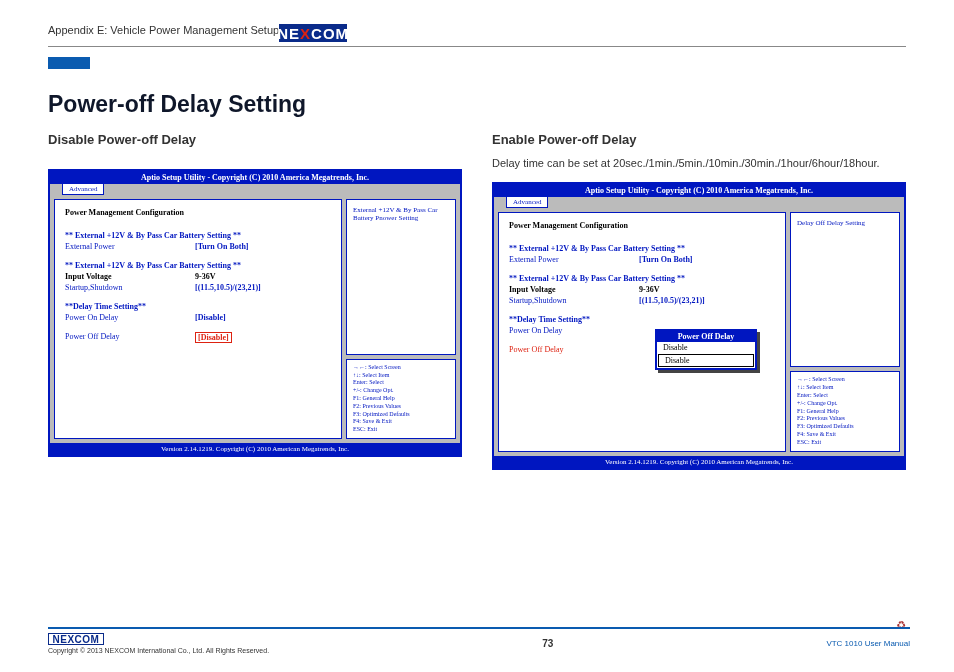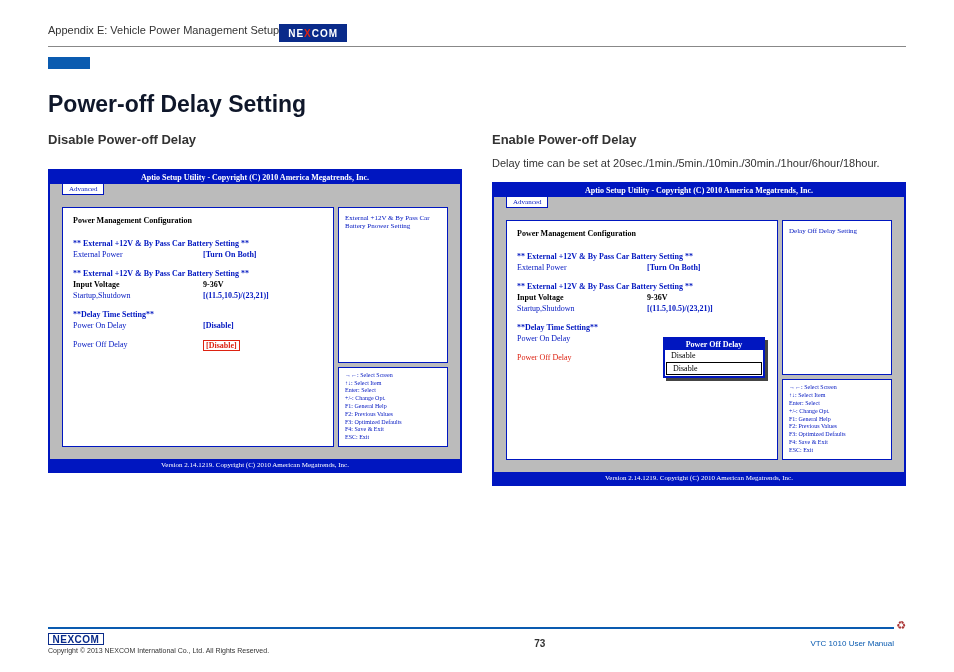--- a/index.html
+++ b/index.html
@@ -17,21 +17,21 @@
       border-bottom: 1px solid #888;
       padding-bottom: 4px;
       margin-bottom: 8px;
     }
     .header-title { font-size: 11px; color: #333; }
     .logo {
       width: 68px; height: 18px;
       background: #0a2b8a;
       color: #fff;
       font-weight: bold;
-      font-size: 10px;
+      font-size: 15px;
       display: flex;
       align-items: center;
       justify-content: center;
       letter-spacing: 1px;
     }
     .logo .x { color: #d21; }
     .tab-bar { margin-bottom: 18px; }
     .tab { display: inline-block; width: 42px; height: 12px; background: #0a5bb0; }
     .page-title { font-size: 23px; font-weight: bold; color: #0f172a; margin-bottom: 14px; }
     .columns { display: flex; gap: 30px; }
@@ -56,21 +56,21 @@
       background: #bbb; padding: 0 12px;
       display: flex;
     }
     .bios-tab {
       border: 1px solid #0016c0; border-top: none;
       background: #fff; color: #0016c0;
       padding: 1px 6px; font-size: 7px;
     }
     .bios-body {
       display: flex; flex: 1;
-      margin: 12px;
+      margin: 4px;
       gap: 4px;
     }
     .bios-main {
       flex: 1;
       border: 1px solid #0016c0;
       background: #fff;
       padding: 8px 10px;
       position: relative;
       min-height: 240px;
     }
@@ -121,21 +121,21 @@
     }
     .popup-title {
       background: #0016c0; color: #fff;
       text-align: center; font-weight: bold; padding: 1px 0;
     }
     .popup-item { padding: 1px 6px; color: #000; }
     .popup-item.sel { background: #fff; border: 1px solid #000; margin: 1px; }
 
     .footer {
       position: absolute;
-      bottom: 18px; left: 48px; right: 60px;
+      bottom: 18px; left: 48px; right: 44px;
       border-top: 2px solid #0a5bb0;
       padding-top: 4px;
       display: flex;
       justify-content: space-between;
       align-items: center;
       font-size: 8px;
       color: #333;
     }
     .footer-logo {
       width: 56px; height: 12px;

